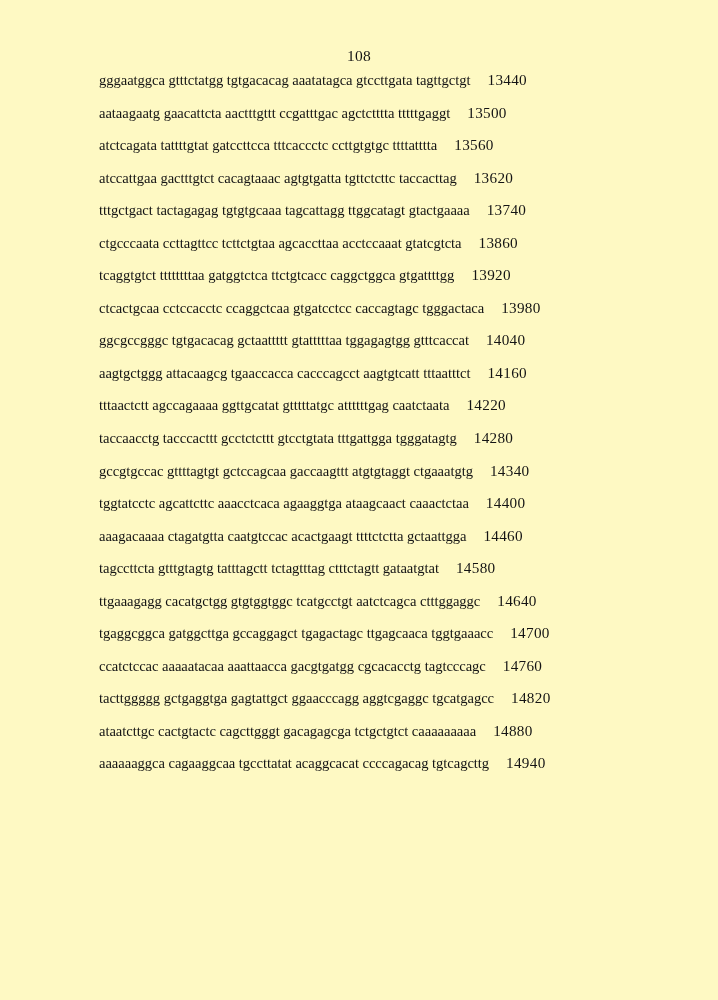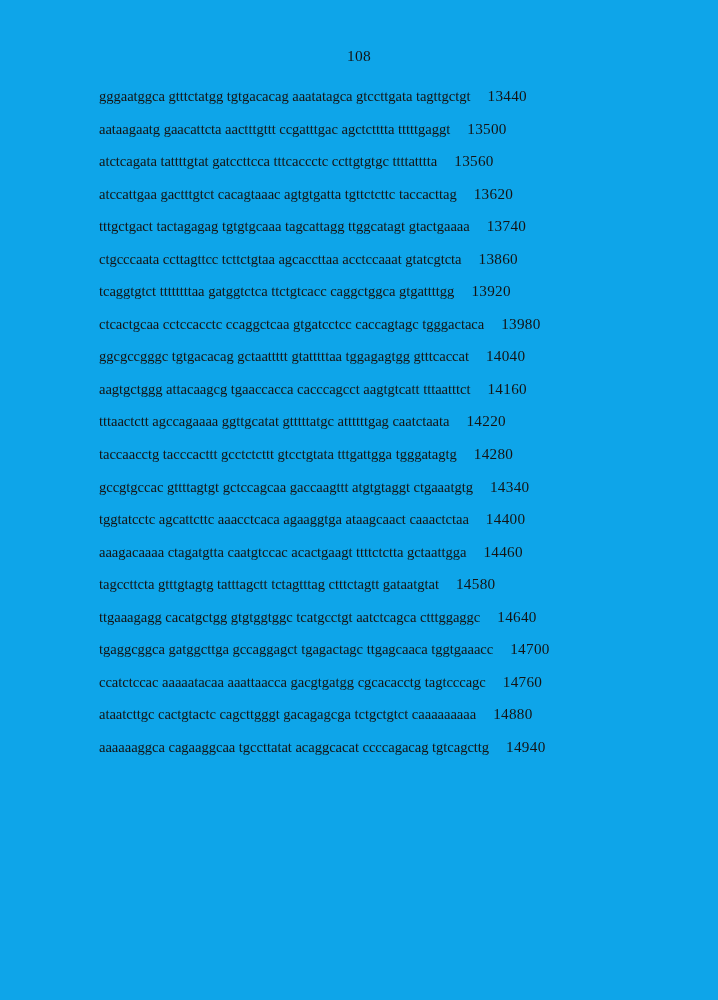--- a/index.html
+++ b/index.html
@@ -14,37 +14,36 @@
     font-family: "Liberation Serif", "DejaVu Serif", serif;
     color: #141414;
     position: relative;
     overflow: hidden;
   }
   .page {
     position: absolute;
     inset: 0;
     width: 718px;
     height: 1000px;
-    background: #0ea5e9;
+    background: #fef9c3;
   }
   .page-number {
     position: absolute;
     top: 47px;
     left: 0;
     width: 718px;
     text-align: center;
     font-size: 15.5px;
     letter-spacing: 0.2px;
   }
   .seq-body {
     position: absolute;
     top: 72px;
     left: 99px;
     width: 560px;
-    margin-top: 16px;
   }
   .seq-line {
     display: block;
     height: 32.55px;
     line-height: 16px;
     font-size: 14.6px;
     white-space: nowrap;
     letter-spacing: -0.05px;
   }
   .seq-blocks {
@@ -78,17 +77,18 @@
       <div class="seq-line"><span class="seq-blocks">aagtgctggg attacaagcg tgaaccacca cacccagcct aagtgtcatt tttaatttct</span><span class="seq-num">14160</span></div>
       <div class="seq-line"><span class="seq-blocks">tttaactctt agccagaaaa ggttgcatat gtttttatgc attttttgag caatctaata</span><span class="seq-num">14220</span></div>
       <div class="seq-line"><span class="seq-blocks">taccaacctg tacccacttt gcctctcttt gtcctgtata tttgattgga tgggatagtg</span><span class="seq-num">14280</span></div>
       <div class="seq-line"><span class="seq-blocks">gccgtgccac gttttagtgt gctccagcaa gaccaagttt atgtgtaggt ctgaaatgtg</span><span class="seq-num">14340</span></div>
       <div class="seq-line"><span class="seq-blocks">tggtatcctc agcattcttc aaacctcaca agaaggtga ataagcaact caaactctaa</span><span class="seq-num">14400</span></div>
       <div class="seq-line"><span class="seq-blocks">aaagacaaaa ctagatgtta caatgtccac acactgaagt ttttctctta gctaattgga</span><span class="seq-num">14460</span></div>
       <div class="seq-line"><span class="seq-blocks">tagccttcta gtttgtagtg tatttagctt tctagtttag ctttctagtt gataatgtat</span><span class="seq-num">14580</span></div>
       <div class="seq-line"><span class="seq-blocks">ttgaaagagg cacatgctgg gtgtggtggc tcatgcctgt aatctcagca ctttggaggc</span><span class="seq-num">14640</span></div>
       <div class="seq-line"><span class="seq-blocks">tgaggcggca gatggcttga gccaggagct tgagactagc ttgagcaaca tggtgaaacc</span><span class="seq-num">14700</span></div>
       <div class="seq-line"><span class="seq-blocks">ccatctccac aaaaatacaa aaattaacca gacgtgatgg cgcacacctg tagtcccagc</span><span class="seq-num">14760</span></div>
+      <div class="seq-line"><span class="seq-blocks">tacttggggg gctgaggtga gagtattgct ggaacccagg aggtcgaggc tgcatgagcc</span><span class="seq-num">14820</span></div>
       <div class="seq-line"><span class="seq-blocks">ataatcttgc cactgtactc cagcttgggt gacagagcga tctgctgtct caaaaaaaaa</span><span class="seq-num">14880</span></div>
       <div class="seq-line"><span class="seq-blocks">aaaaaaggca cagaaggcaa tgccttatat acaggcacat ccccagacag tgtcagcttg</span><span class="seq-num">14940</span></div>
     </div>
 
 </div>
 
 </body></html>

